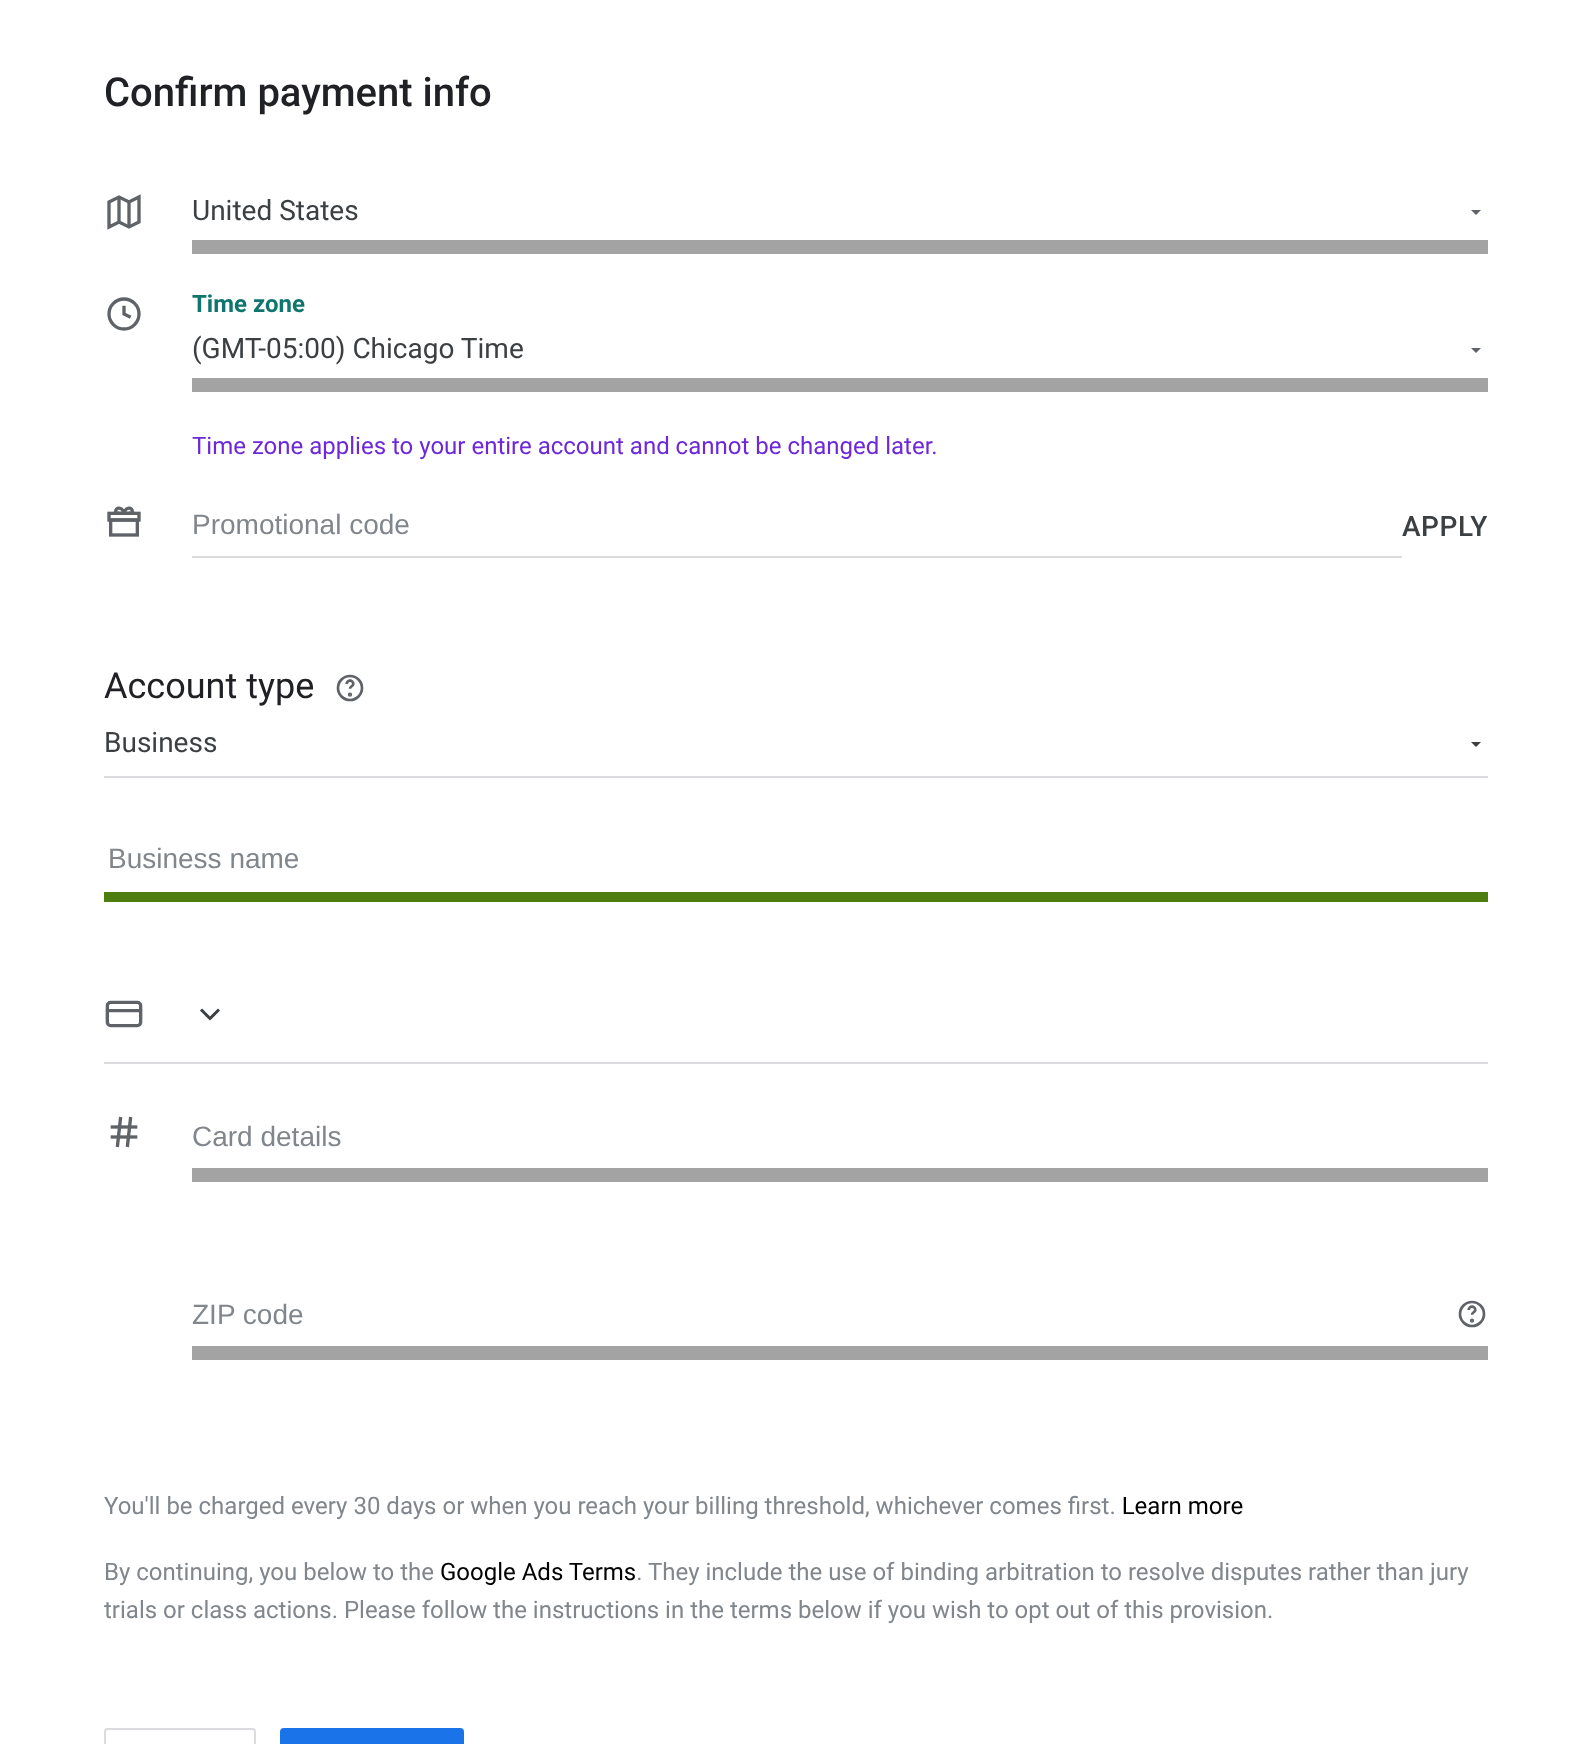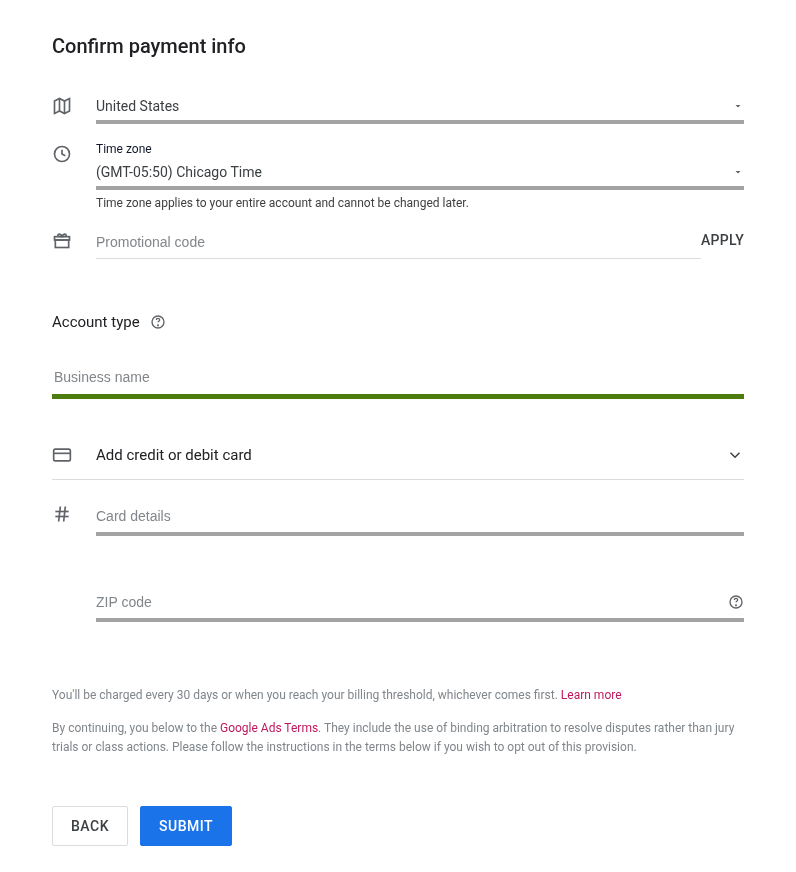--- a/index.html
+++ b/index.html
@@ -30,39 +30,40 @@
     flex: 0 0 44px;
     color: #5f6368;
     padding-top: 2px;
   }
   .icon-col svg { display:block; }
   .field-col {
     flex: 1;
   }
   .label-small {
     font-size: 12px;
-    color: #0f172a;
+    color: #0f766e;
     margin-bottom: 4px;
+    font-weight: bold;
   }
   .select-line, .input-line {
     display: flex;
     align-items: center;
-    border-bottom: 4px solid #a3a3a3;
+    border-bottom: 7px solid #a3a3a3;
     padding: 4px 0 6px 0;
     font-size: 14px;
     color: #3c4043;
     cursor: pointer;
   }
   .select-line .value { flex: 1; }
   .select-line .caret, .input-line .caret { color: #5f6368; margin-left: 8px; }
   .caret svg { display:block; }
   .hint {
     font-size: 12px;
-    color: #404040;
-    margin-top: 6px;
+    color: #6d28d9;
+    margin-top: 20px;
   }
   .input-line input {
     flex: 1;
     border: none;
     outline: none;
     font-size: 14px;
     color: #3c4043;
     background: transparent;
     padding: 2px 0;
   }
@@ -78,21 +79,21 @@
   }
   .promo-row .input-line { border-bottom: 1px solid #dadce0; }
   .section-gap { height: 36px; }
 
   .account-type-header {
     display: flex;
     align-items: center;
     margin-bottom: 6px;
   }
   .account-type-header .title {
-    font-size: 15px;
+    font-size: 18px;
     color: #202124;
     margin-right: 10px;
   }
   .help-circle {
     width: 16px; height: 16px;
     color: #5f6368;
   }
   .help-circle svg{display:block;}
   .full-select {
     display: flex;
@@ -128,21 +129,21 @@
   .zip-row .input-line { align-items:center;gap:40px; }
   .zip-row .help-circle{ margin-left:8px;}
 
   .small-text {
     font-size: 12px;
     color: #80868b;
     line-height: 1.6;
     margin-top: 18px;
   }
   .small-text strong { color:#5f6368; font-weight:500;}
-  .small-text a { color:#be185d; text-decoration:none; cursor:pointer;}
+  .small-text a { color:#000000; text-decoration:none; cursor:pointer;}
   .small-text + .small-text{ margin-top:14px;}
 
   .actions {
     margin-top: 48px;
     display:flex;
     gap: 12px;
   }
   .btn {
     height: 40px;
     padding: 0 18px;
@@ -161,21 +162,21 @@
     color:#3c4043;
     border:1px solid #dadce0;
   }
   .btn-primary {
     background:#1a73e8;
     color:#fff;
     border:1px solid #1a73e8;
   }
 
   
-  .promo-wrap{display:flex;align-items:flex-start;}
+  .promo-wrap{display:flex;align-items:center;}
   .promo-wrap .input-line{flex:1;}
 </style>
 </head>
 <body>
 
 <div class="wrap">
   <h1>Confirm payment info</h1>
 
   <div class="row">
     <div class="icon-col">
@@ -200,21 +201,21 @@
   <div class="row">
     <div class="icon-col">
       <svg width="20" height="20" viewBox="0 0 24 24" fill="none" stroke="currentColor" stroke-width="2">
         <circle cx="12" cy="12" r="9"></circle>
         <polyline points="12 7 12 12 16 14"></polyline>
       </svg>
     </div>
     <div class="field-col">
       <div class="label-small">Time zone</div>
       <div class="select-line">
-        <span class="value">(GMT-05:50) Chicago Time</span>
+        <span class="value">(GMT-05:00) Chicago Time</span>
         <span class="caret">
           <svg width="12" height="12" viewBox="0 0 24 24" fill="currentColor">
               <path d="M7 10l5 5 5-5z"></path>
             </svg>
         </span>
       </div>
       <div class="hint">Time zone applies to your entire account and cannot be changed later.</div>
     </div>
   </div>
 
@@ -241,36 +242,43 @@
   <div class="account-type-header">
     <span class="title">Account type</span>
     <span class="help-circle">
       <svg width="16" height="16" viewBox="0 0 24 24" fill="none" stroke="currentColor" stroke-width="2">
         <circle cx="12" cy="12" r="9"></circle>
         <path d="M9.5 9a2.5 2.5 0 015 0c0 1.5-2.5 2-2.5 3.5"></path>
         <circle cx="12" cy="17" r="0.6" fill="currentColor"></circle>
       </svg>
     </span>
   </div>
+  <div class="full-select">
+    <span class="value">Business</span>
+    <span class="caret">
+      <svg width="12" height="12" viewBox="0 0 24 24" fill="currentColor">
+          <path d="M7 10l5 5 5-5z"></path>
+        </svg>
+    </span>
+  </div>
 
   <div style="height:22px"></div>
 
   <div class="full-input">
     <input type="text" placeholder="Business name" style="">
   </div>
 
   <div class="card-section">
     <div class="card-header">
       <div class="icon-col">
         <svg width="20" height="20" viewBox="0 0 24 24" fill="none" stroke="currentColor" stroke-width="2">
           <rect x="2" y="5" width="20" height="14" rx="2"></rect>
           <line x1="2" y1="10" x2="22" y2="10"></line>
         </svg>
       </div>
-      <span class="title">Add credit or debit card</span>
       <span class="caret">
         <svg width="18" height="18" viewBox="0 0 24 24" fill="none" stroke="currentColor" stroke-width="2">
             <polyline points="6 9 12 15 18 9"></polyline>
           </svg>
       </span>
     </div>
 
     <div style="height:22px"></div>
 
     <div class="row">

